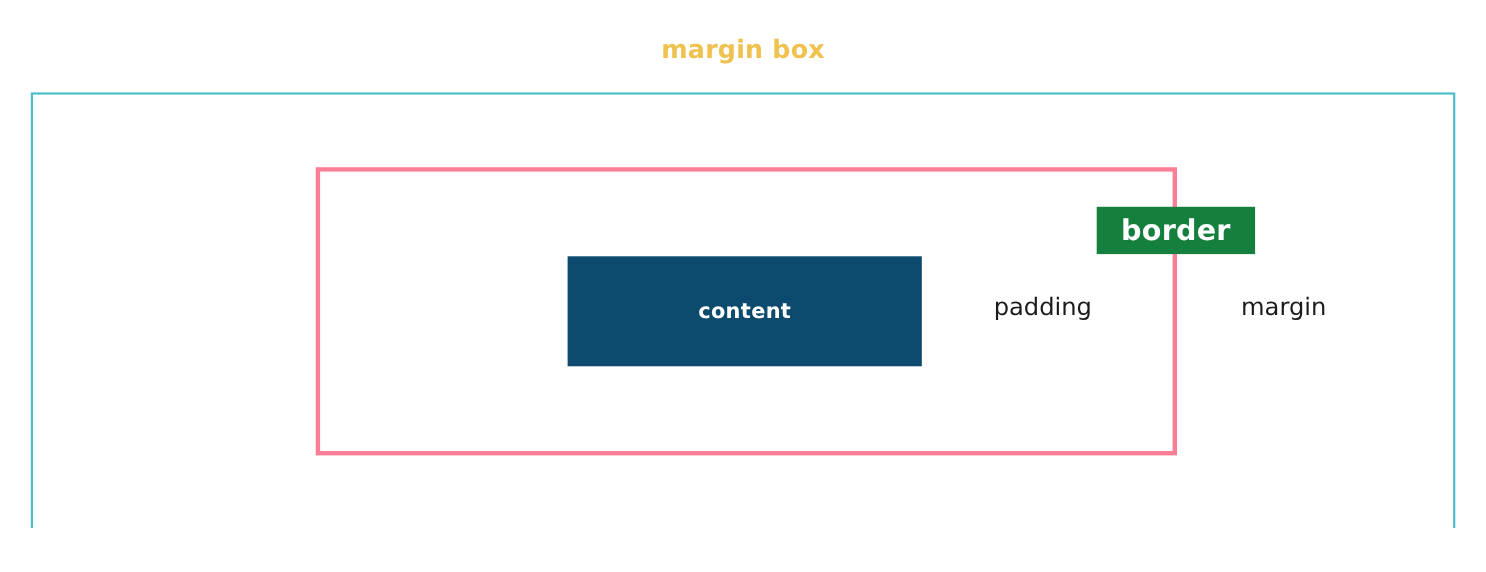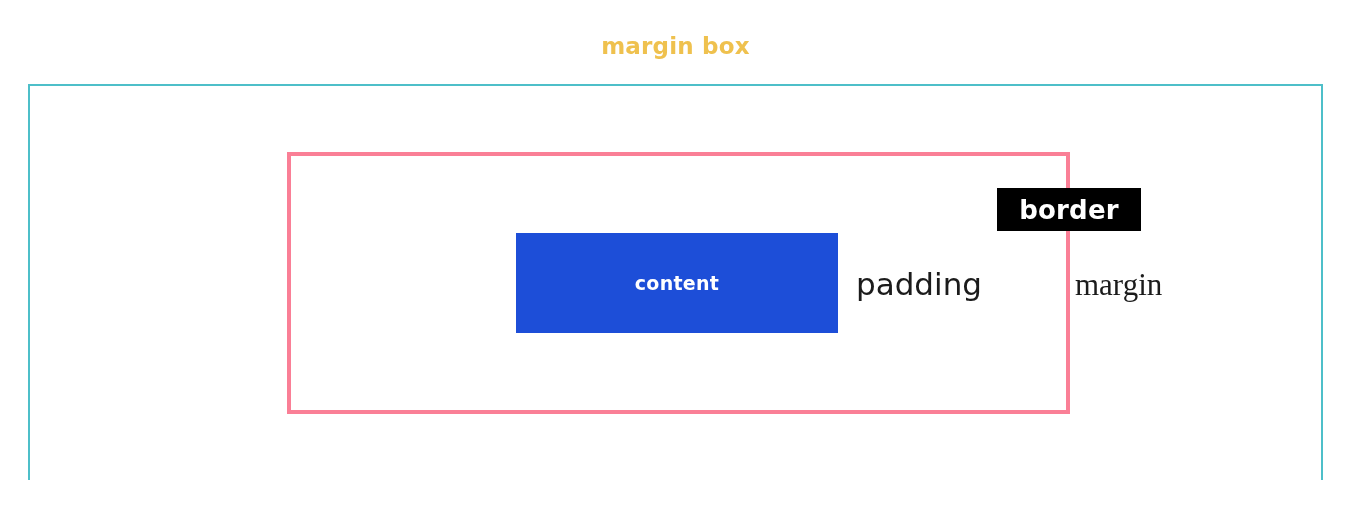--- a/index.html
+++ b/index.html
@@ -63,77 +63,77 @@
     background: transparent;
   }
 
   
   #content-block {
     position: absolute;
     left: 516px;
     top: 233px;
     width: 322px;
     height: 100px;
-    background: #1d4ed8;
+    background: #0c4a6e;
     display: flex;
     align-items: center;
     justify-content: center;
   }
 
   #content-block-label {
     color: #ffffff;
     font-weight: bold;
     font-size: 19px;
     letter-spacing: 0.3px;
     line-height: 1;
   }
 
   
   #border-badge {
     position: absolute;
     left: 997px;
     top: 188px;
     width: 144px;
     height: 43px;
-    background: #000000;
+    background: #15803d;
     display: flex;
     align-items: center;
     justify-content: center;
     z-index: 5;
   }
 
   #border-badge-label {
     color: #ffffff;
     font-weight: bold;
     font-size: 26px;
     letter-spacing: 0.2px;
     line-height: 1;
   }
 
   
   .region-label {
     position: absolute;
-    font-size: 31px;
+    font-size: 22px;
     font-weight: normal;
     color: #1b1b1b;
     white-space: nowrap;
     line-height: 1;
+    text-align: center;
   }
 
   #label-padding {
     left: 856px;
     top: 269px;
     width: 184px;
   }
 
   #label-margin {
     left: 1075px;
     top: 269px;
     width: 184px;
-    font-family: Liberation Serif, serif;
   }
 </style>
 </head>
 <body>
 
 <div id="diagram-root">
 
   <div class="caption" id="caption-margin-box">margin box</div>
 
   <div id="margin-box"></div>

